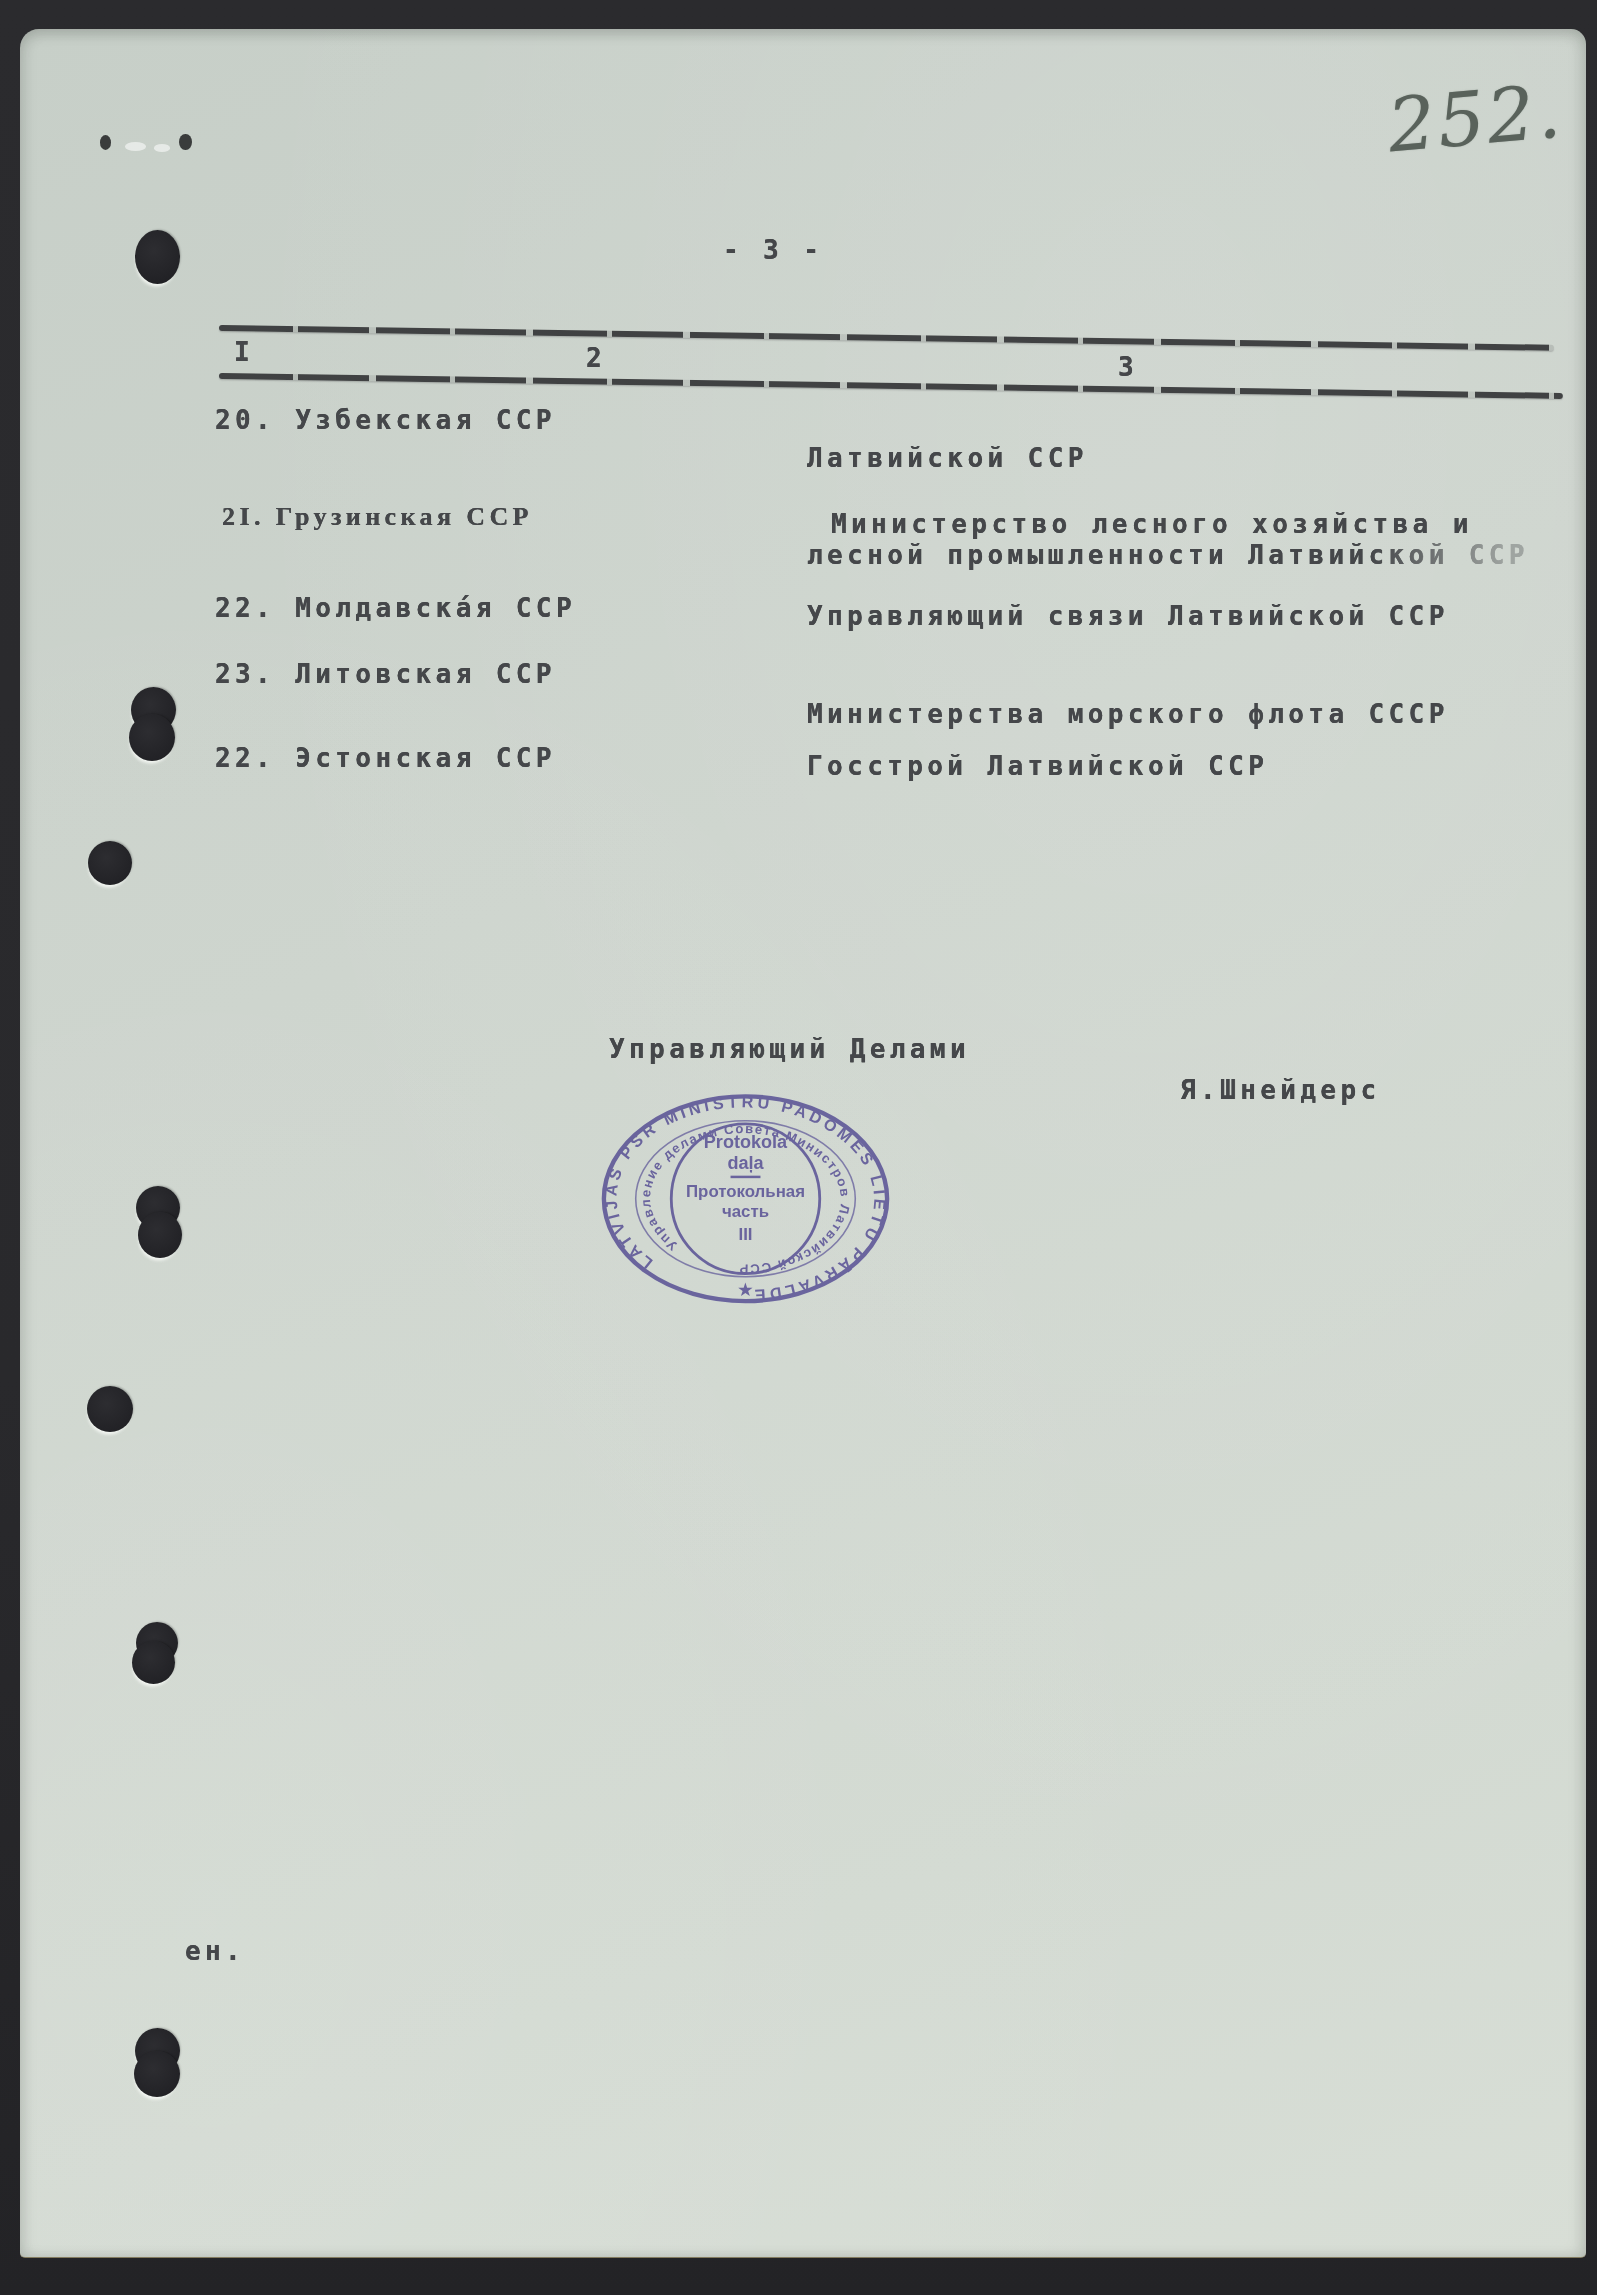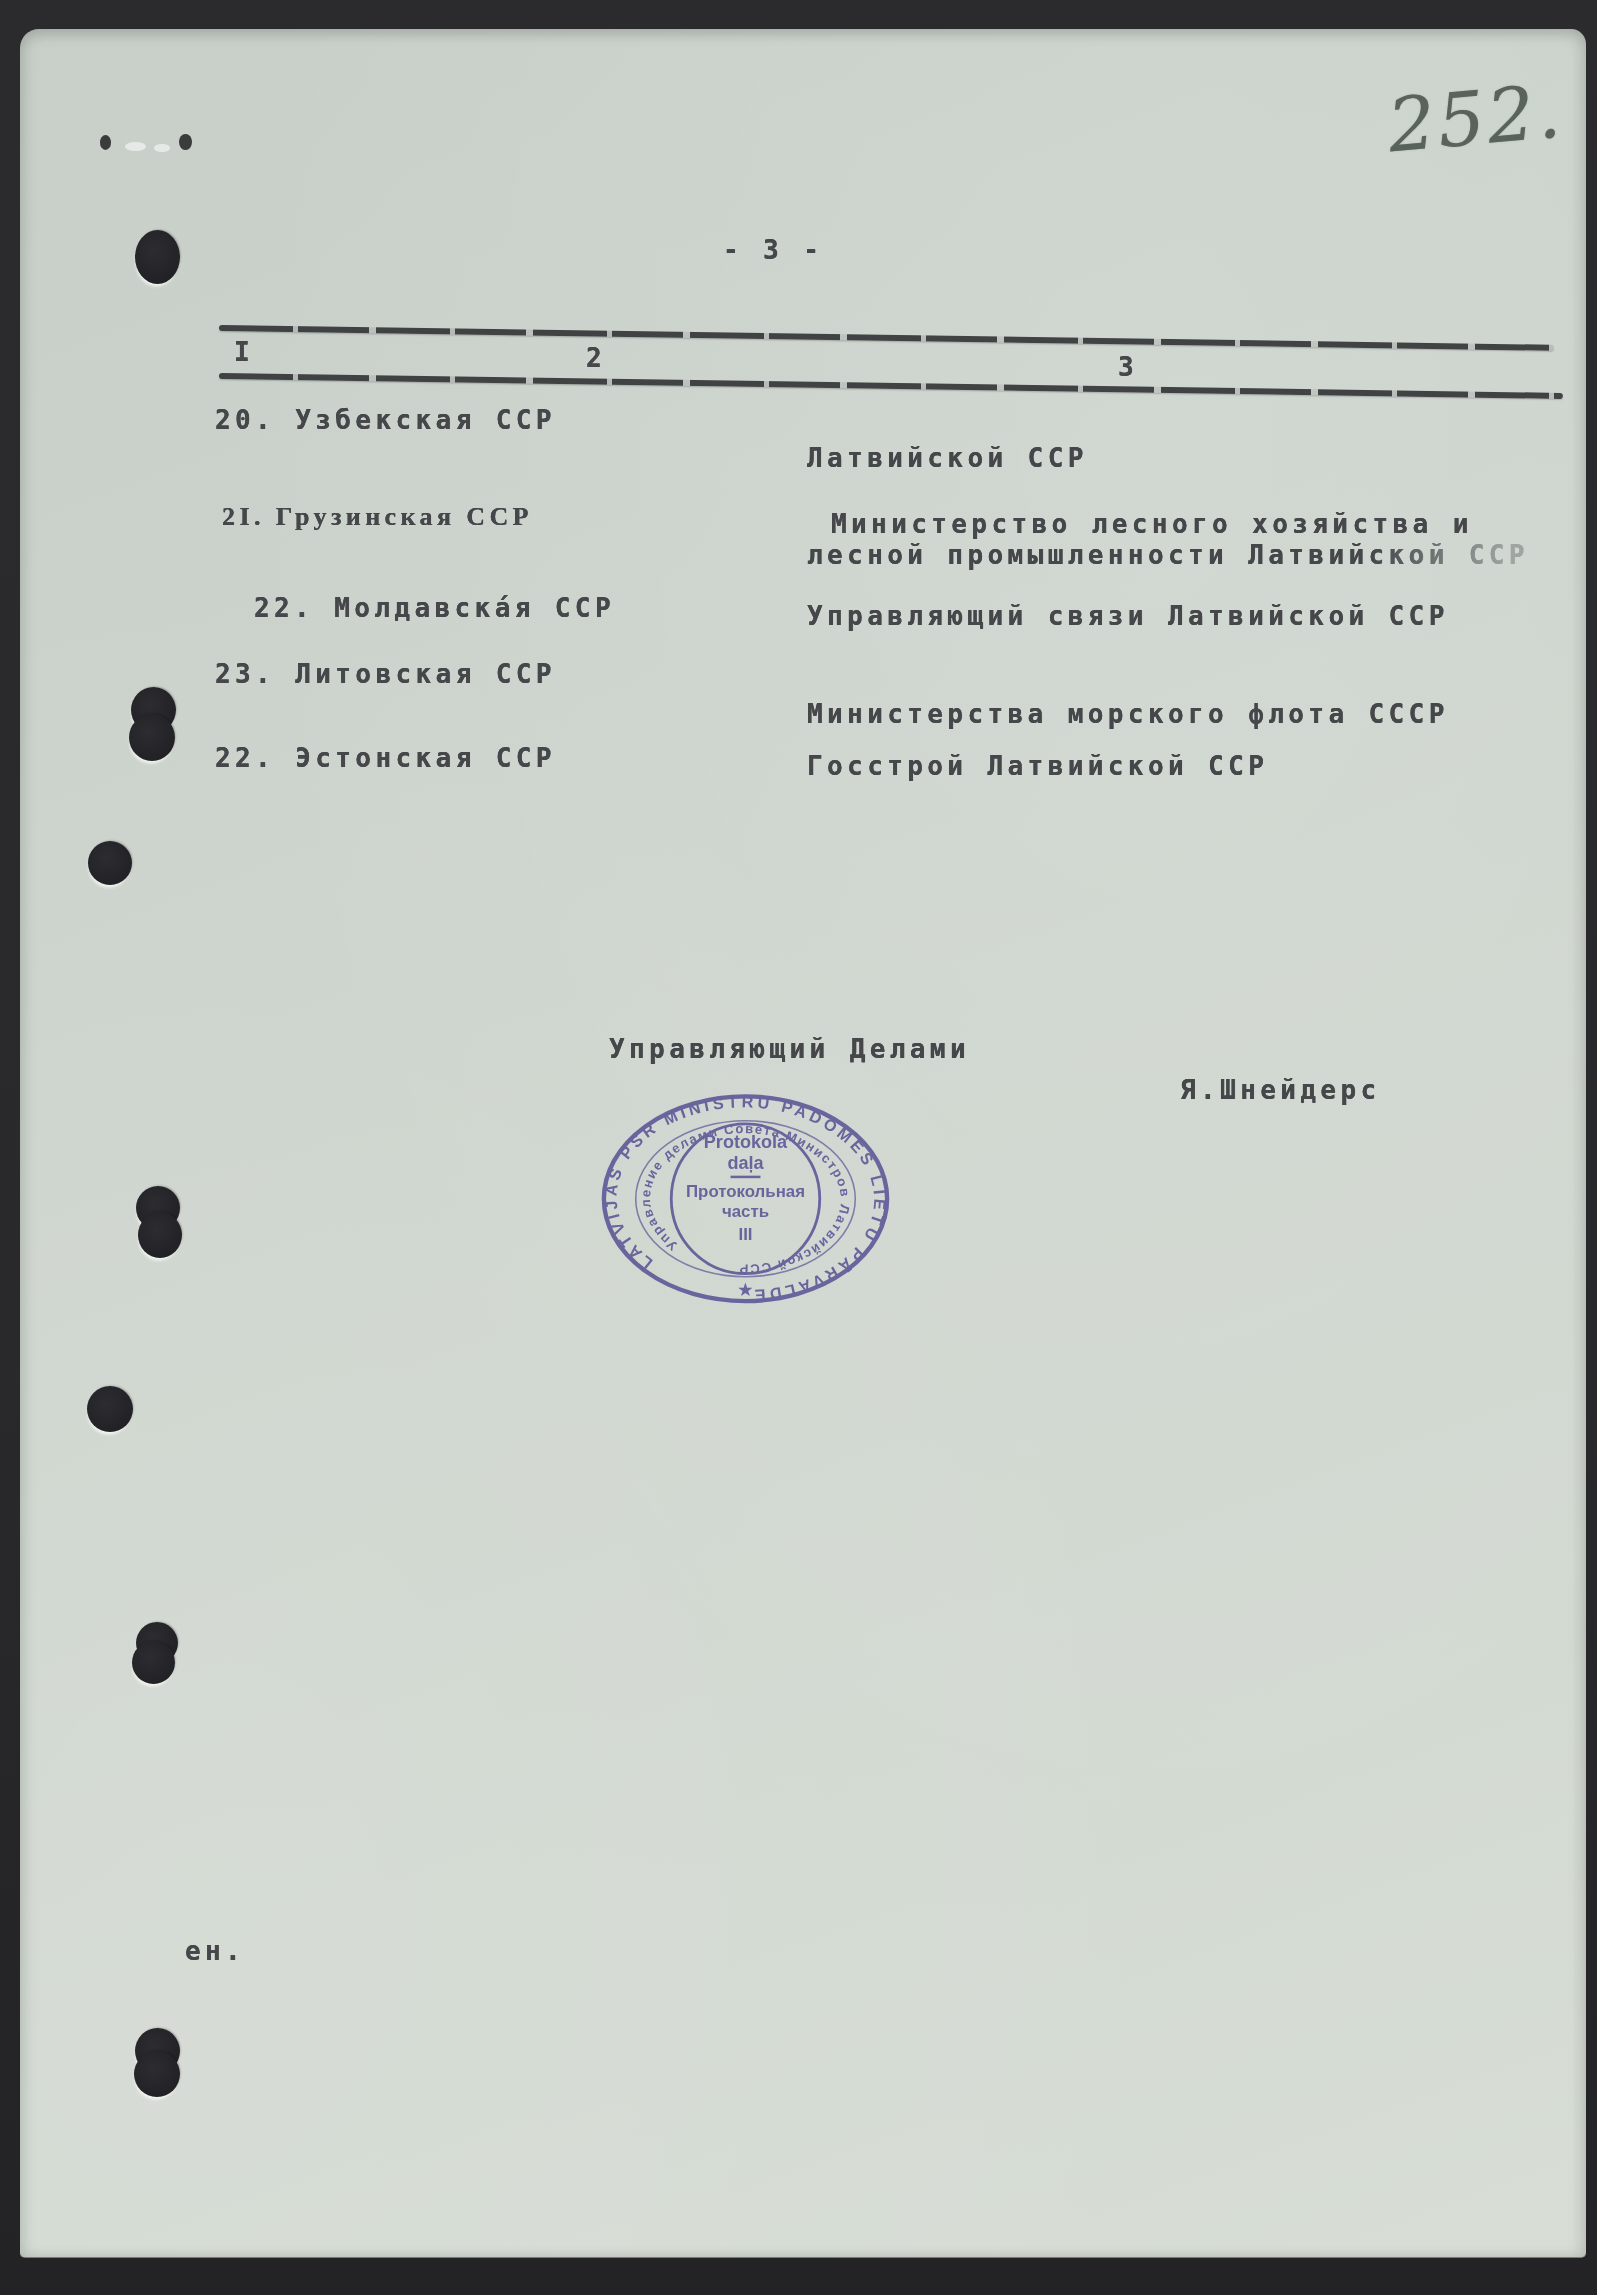--- a/index.html
+++ b/index.html
@@ -79,21 +79,21 @@
   <div class="typed" style="left:1118px;top:352px;">3</div>
   <div class="rule" style="left:219px;top:373px;width:1344px;"></div>
 
   <div class="typed" style="left:215px;top:405px;">20. Узбекская ССР</div>
   <div class="typed" style="left:807px;top:443px;">Латвийской ССР</div>
 
   <div class="typed" style="left:222px;top:501px;font-family:Liberation Serif, serif;">2I. Грузинская ССР</div>
   <div class="typed" style="left:807px;top:509px;margin-left:24px;">Министерство лесного хозяйства и</div>
   <div class="typed faded" style="left:807px;top:540px;text-align:right;">лесной промышленности Латвийской ССР</div>
 
-  <div class="typed" style="left:215px;top:593px;margin-left:39px;">22. Молдавска́я ССР</div>
+  <div class="typed" style="left:215px;top:593px;">22. Молдавска́я ССР</div>
   <div class="typed" style="left:807px;top:601px;">Управляющий связи Латвийской ССР</div>
 
   <div class="typed" style="left:215px;top:659px;">23. Литовская ССР</div>
   <div class="typed" style="left:807px;top:699px;">Министерства морского флота СССР</div>
 
   <div class="typed" style="left:215px;top:743px;">22. Эстонская ССР</div>
   <div class="typed" style="left:807px;top:751px;">Госстрой Латвийской ССР</div>
 
   <svg class="stamp" style="left:582px;top:1064px;" width="327" height="272" viewBox="0 0 524 436">
     <defs>

